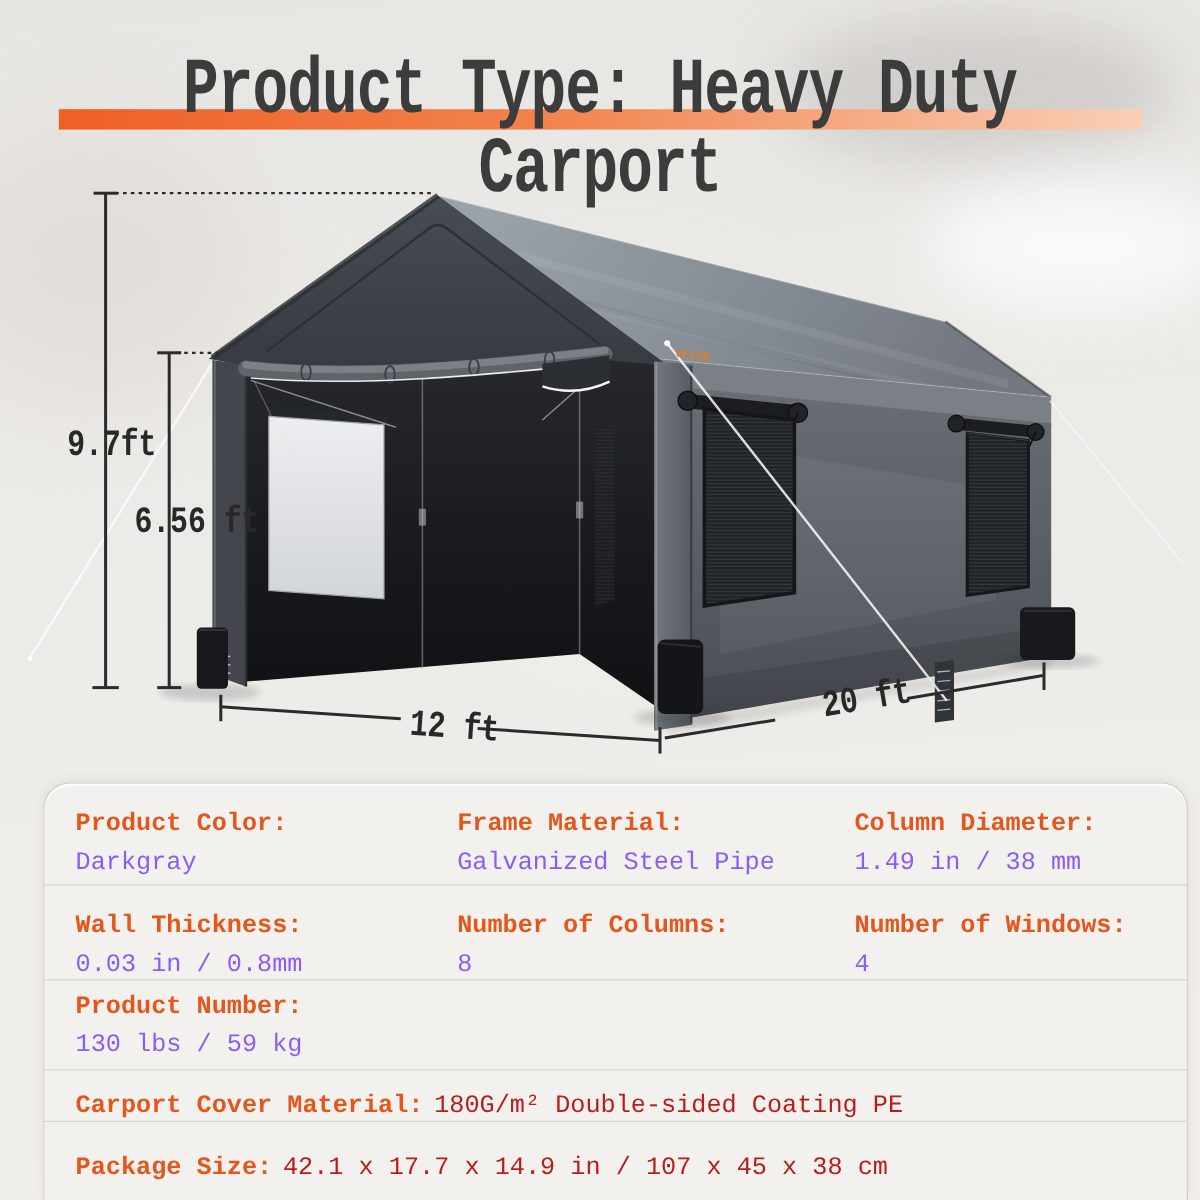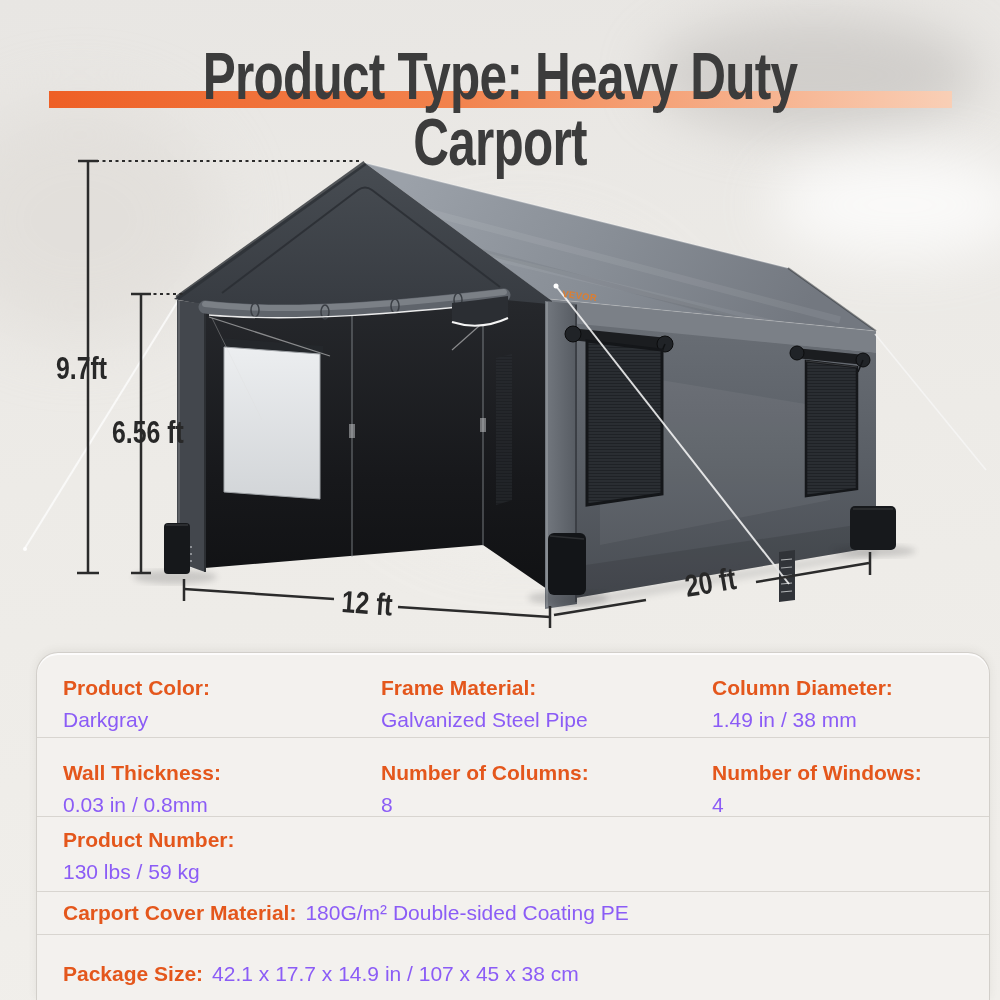--- a/index.html
+++ b/index.html
@@ -1,19 +1,19 @@
 <!DOCTYPE html>
 <html><head>
 <meta charset="utf-8">
 <style>
   html,body{margin:0;padding:0;background:#dcdad7;}
   .stage{
     position:relative;width:1000px;height:1000px;overflow:hidden;
     background:linear-gradient(175deg,#e8e6e3 0%,#edebe7 45%,#f1efeb 100%);
-    font-family:Liberation Sans, sans-serif;
+    font-family:Liberation Mono, monospace;
   }
   .blob{position:absolute;border-radius:50%;z-index:0;}
   .blob.b1{left:650px;top:15px;width:330px;height:120px;background:#b8b5b2;opacity:.5;filter:blur(26px);}
   .blob.b2{left:770px;top:150px;width:260px;height:110px;background:#ffffff;opacity:.75;filter:blur(28px);}
   .blob.b3{left:-60px;top:100px;width:280px;height:240px;background:#dbd7d2;opacity:.5;filter:blur(34px);}
   .blob.b4{left:360px;top:250px;width:320px;height:280px;background:#f7f5f2;opacity:.65;filter:blur(40px);}
 
   .title-bar{
     position:absolute;left:49px;top:91px;width:903px;height:17px;z-index:2;
     background:linear-gradient(90deg,#ee5f25 0%,#f2834d 45%,#f9cfb6 100%);
@@ -31,30 +31,30 @@
   .spec-panel{
     position:absolute;left:36px;top:652px;width:954px;height:348px;z-index:4;
     box-sizing:border-box;background:#f3f1ee;
     border:1px solid #d2cfca;border-bottom:none;border-radius:22px 22px 0 0;
     box-shadow:0 -2px 8px rgba(80,75,70,.08), inset 0 2px 0 rgba(255,255,255,.8);
   }
   .spec-row{box-sizing:border-box;border-bottom:1px solid #d8d5d0;padding-left:26px;display:flex;}
   .spec-row.r1{height:85px;padding-top:24px;}
   .spec-row.r2{height:79px;padding-top:24px;}
   .spec-row.r3{height:75px;padding-top:12px;}
-  .spec-row.r4{height:43px;align-items:center;border-bottom:1px solid #d8d5d0;}
+  .spec-row.r4{height:43px;align-items:flex-end;border-bottom:1px solid #d8d5d0;}
   .spec-row.r5{height:66px;padding-top:11px;border-bottom:none;}
   .cell{box-sizing:border-box;}
   .cell.c1{width:318px;}
   .cell.c2{width:331px;}
   .cell.c3{flex:1;}
   .spec-label{color:#e4571c;font-weight:bold;font-size:21px;line-height:1.05;}
   .spec-value{color:#8b5cf6;font-size:21px;line-height:1.05;margin-top:10px;}
   .inline-label{color:#e4571c;font-weight:bold;font-size:21px;margin-right:9px;white-space:nowrap;}
-  .inline-value{color:#8b5cf6;font-size:21px;white-space:nowrap;}
+  .inline-value{color:#b91c1c;font-size:21px;white-space:nowrap;}
   .inline-wrap{display:flex;align-items:center;}
 </style>
 </head>
 <body>
 
 <div class="stage">
 
   <div class="blob b1"></div>
   <div class="blob b2"></div>
   <div class="blob b3"></div>

